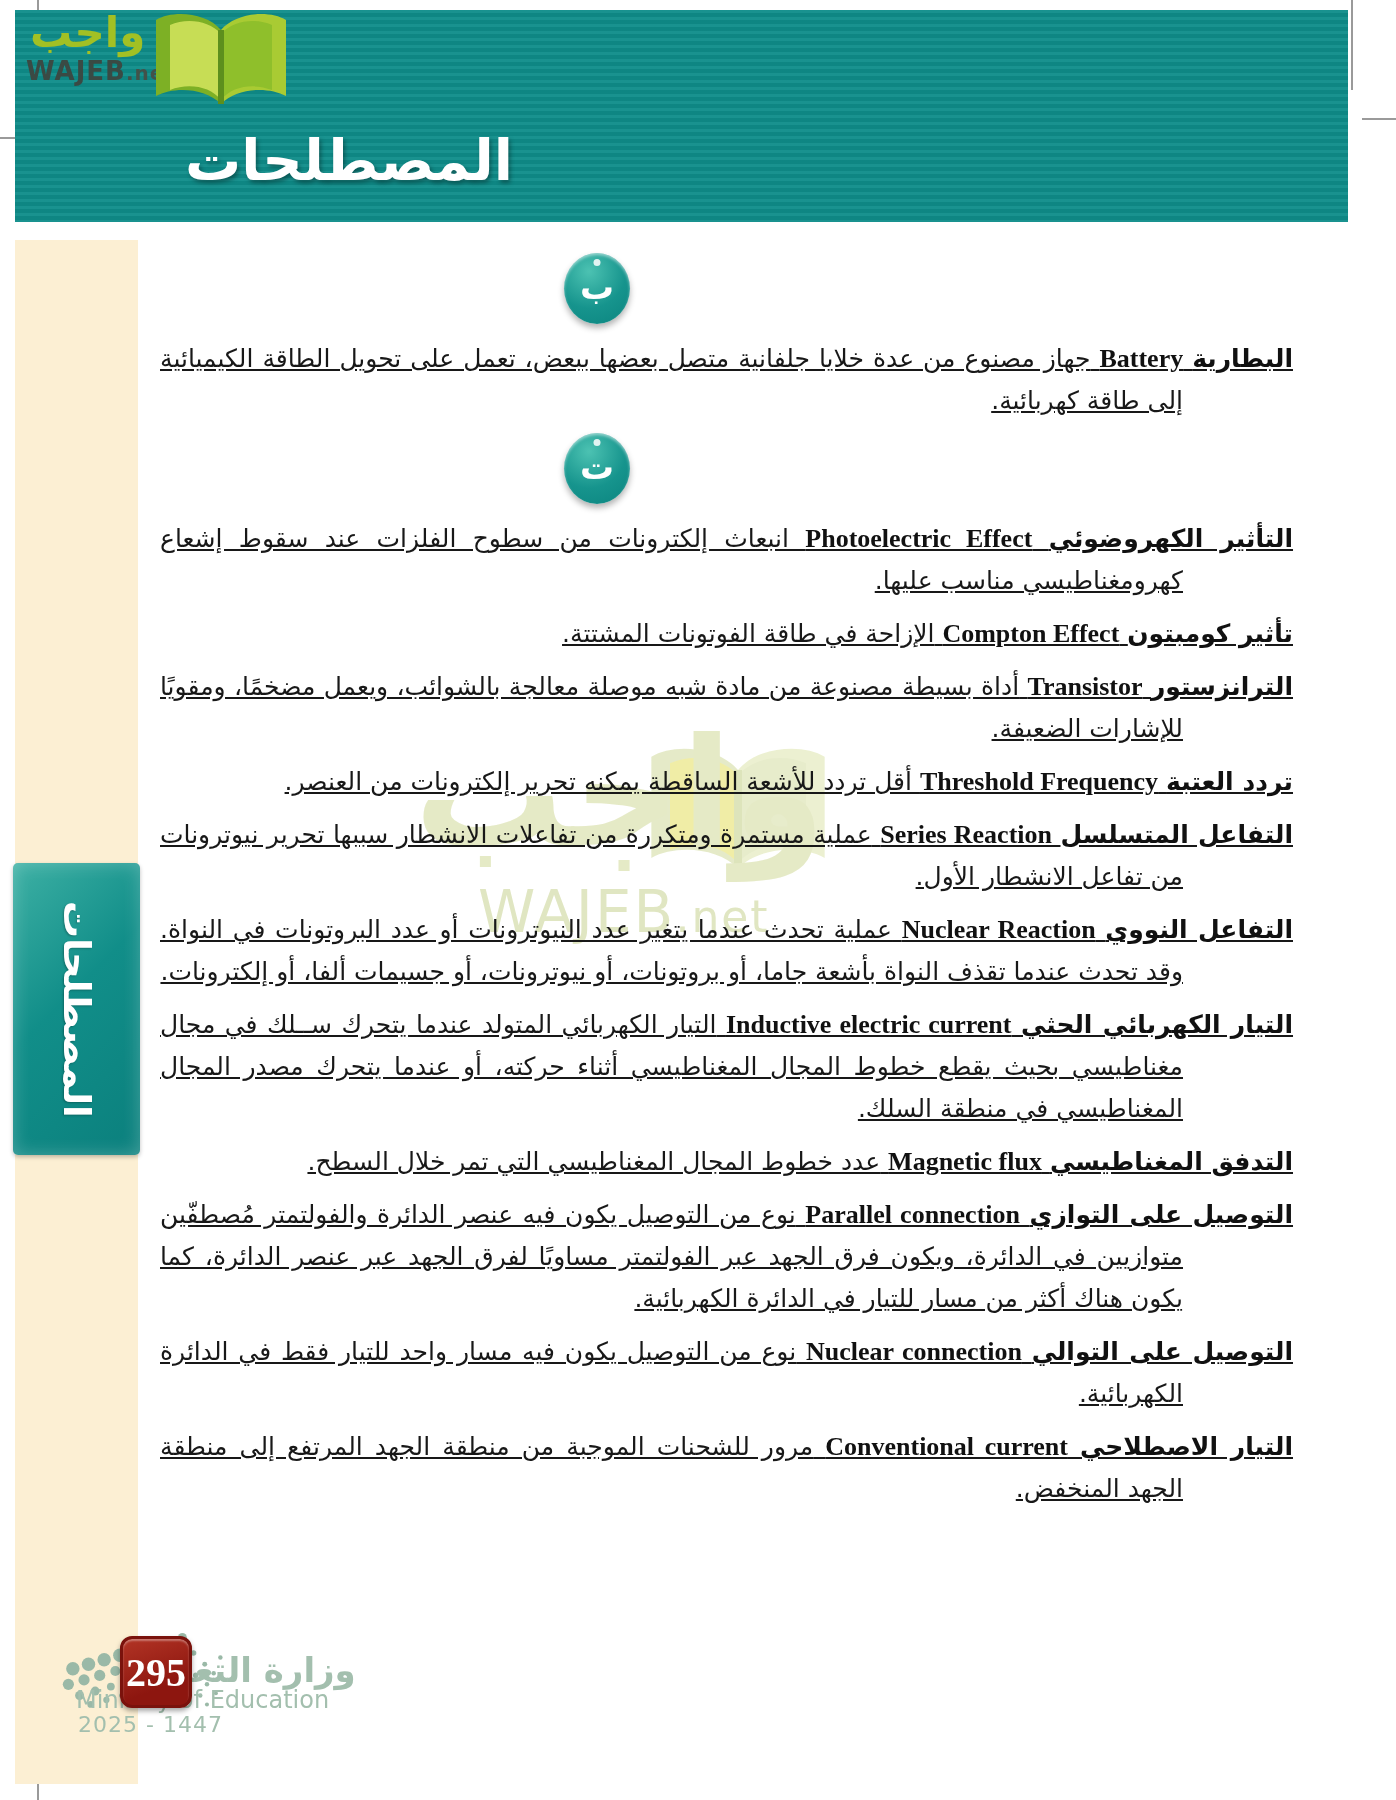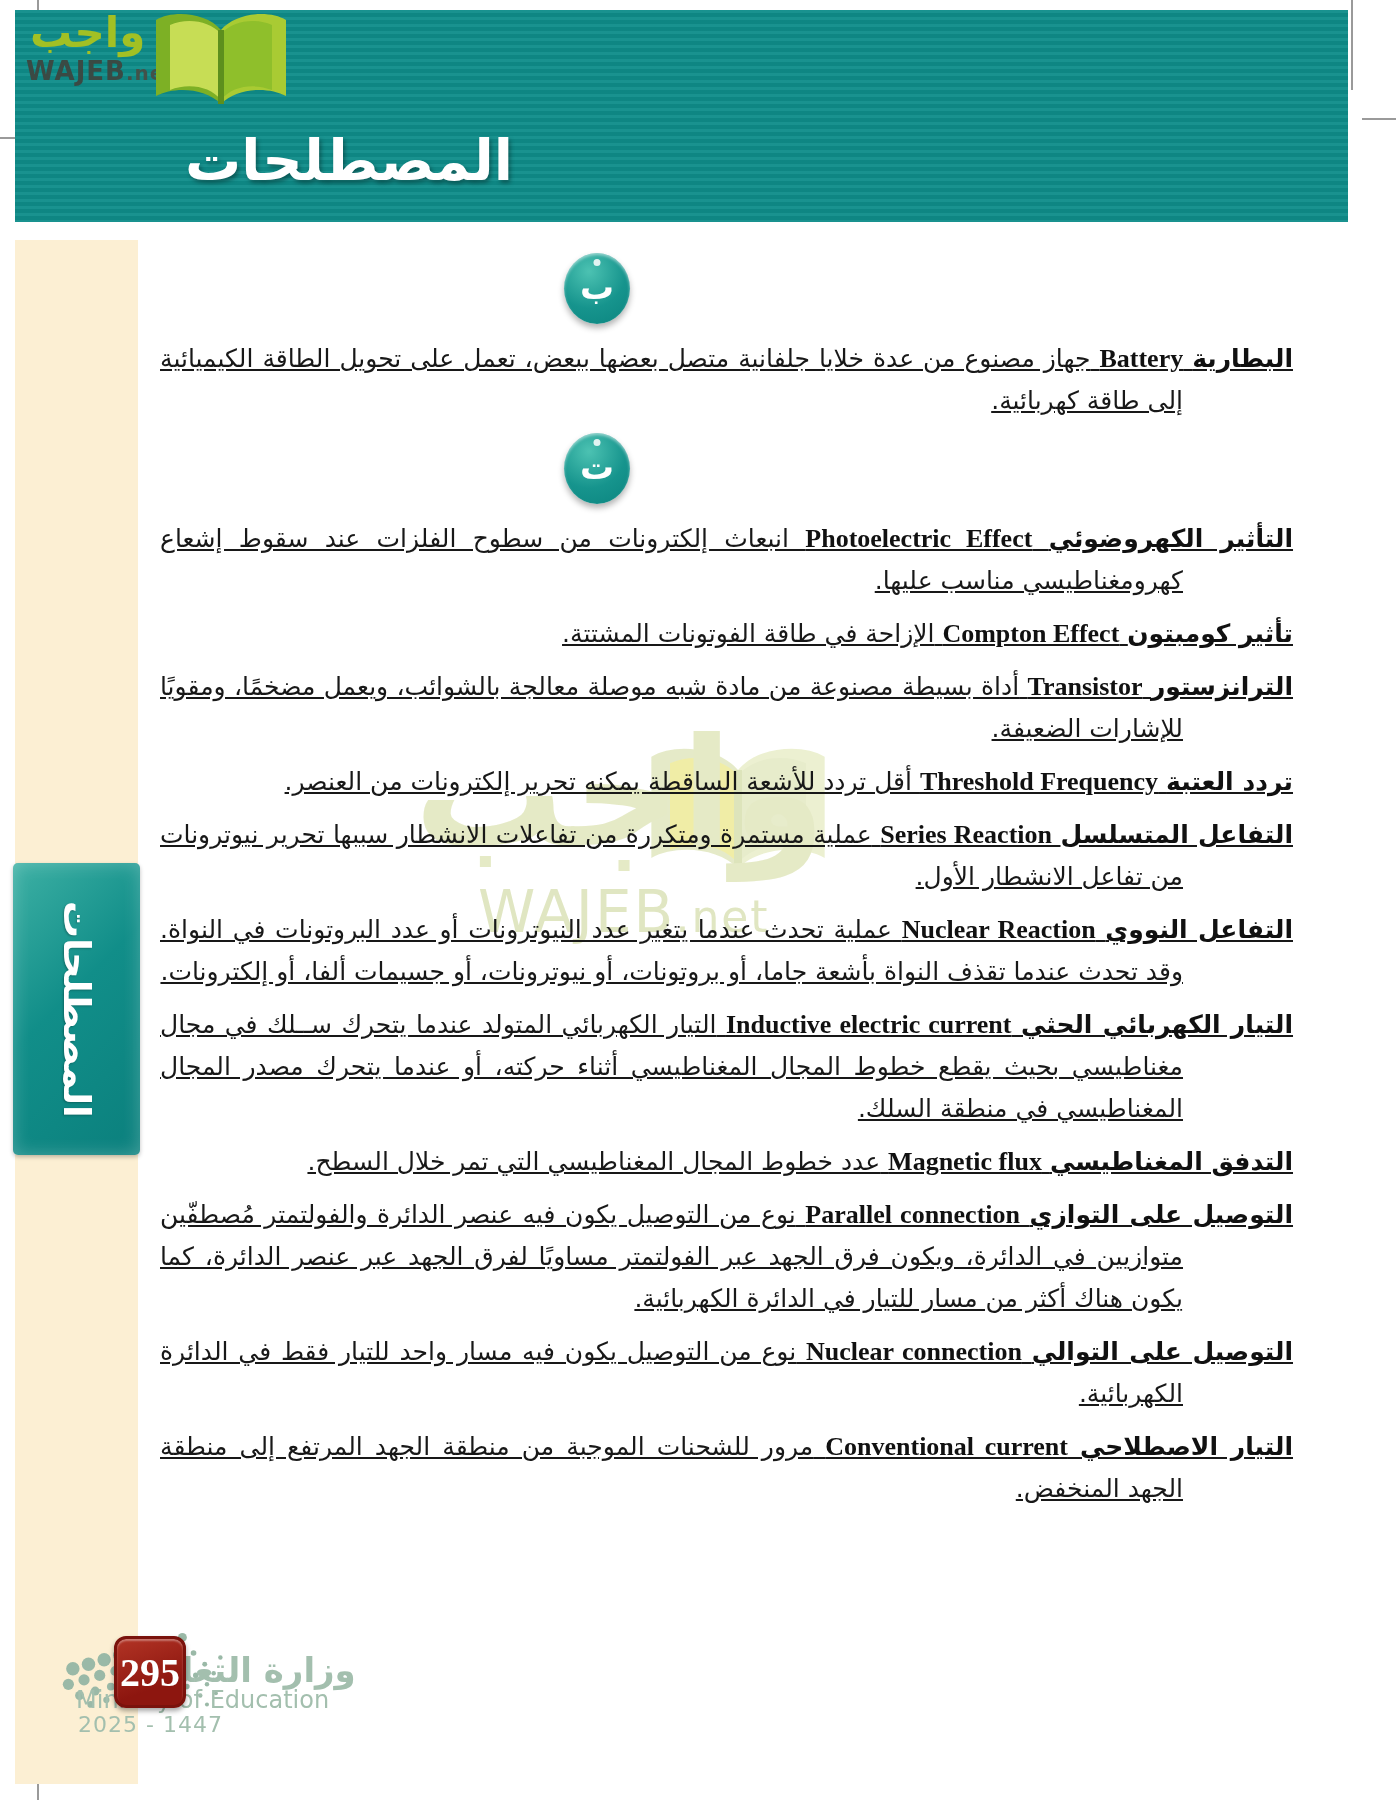--- a/index.html
+++ b/index.html
@@ -71,21 +71,21 @@
     padding-right:110px;text-indent:-110px;text-decoration:underline;
   }
   .entry .term-ar{font-weight:bold;color:#111111;}
   .entry .term-en{font-weight:bold;font-family:"Liberation Serif",serif;font-size:26px;color:#111111;}
   
   .ministry-dots{position:absolute;left:58px;top:1624px;z-index:1;}
   .ministry-ar{position:absolute;left:140px;top:1650px;z-index:2;font-size:34px;font-weight:bold;color:#a3bfae;}
   .ministry-en{position:absolute;left:76px;top:1686px;z-index:2;font-size:24px;color:#a3bfae;}
   .ministry-years{position:absolute;left:78px;top:1712px;z-index:2;font-size:22px;color:#a3bfae;letter-spacing:1px;}
   .page-badge{
-    position:absolute;left:114px;top:1636px;width:72px;height:72px;z-index:3;
+    position:absolute;left:120px;top:1636px;width:72px;height:72px;z-index:3;
     background:linear-gradient(160deg,#b23425 0%,#8d160f 70%);
     border:3px solid #7a120c;border-radius:12px;box-sizing:border-box;
     box-shadow:0 3px 5px rgba(0,0,0,.35), inset 0 2px 2px rgba(255,255,255,.35);
     display:flex;align-items:center;justify-content:center;
     color:#ffffff;font-family:"Liberation Serif",serif;font-size:40px;font-weight:bold;
   }
 </style>
 </head>
 <body>
 

